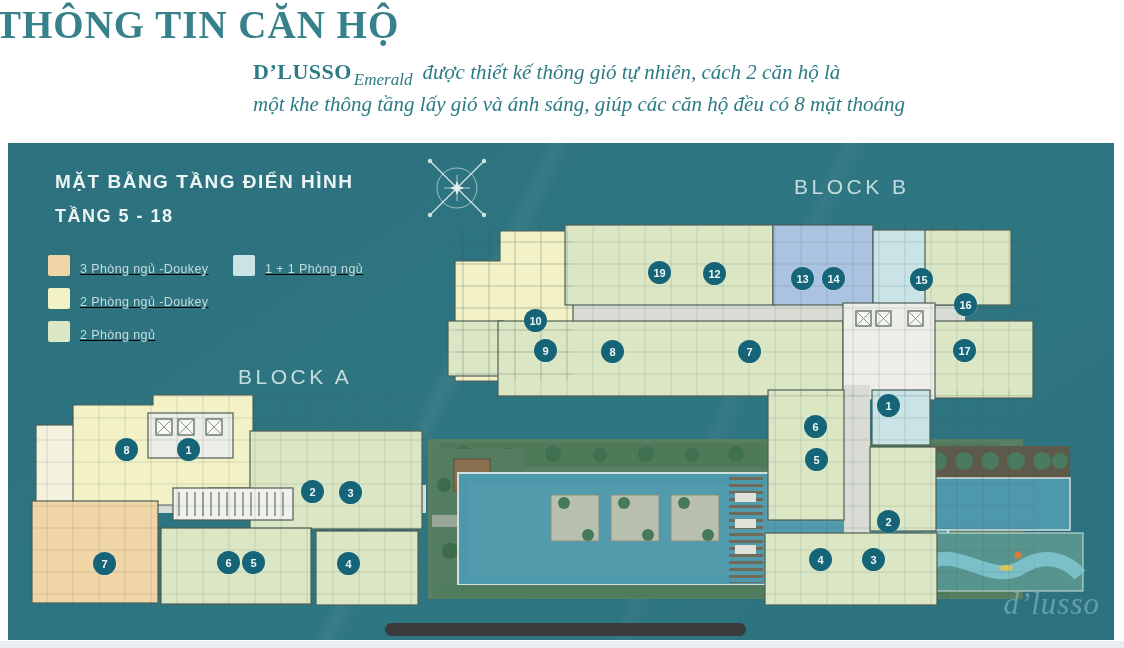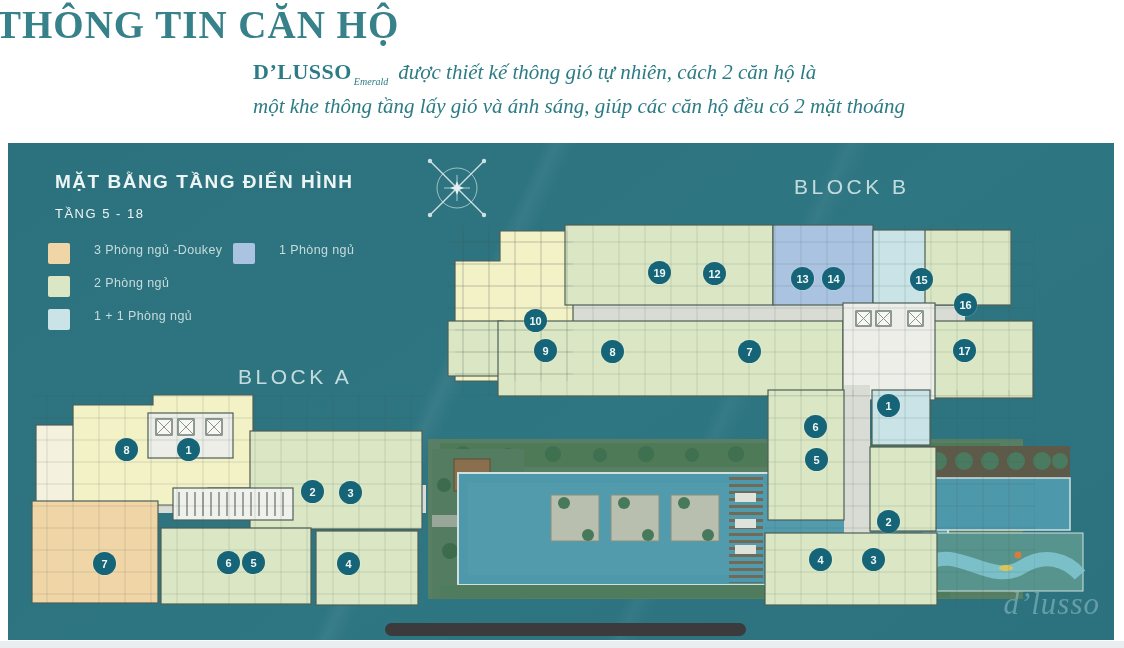--- a/index.html
+++ b/index.html
@@ -6,38 +6,38 @@
   #stage{position:relative;width:1124px;height:648px;overflow:hidden;background:#ffffff;
          font-family:"Liberation Sans",sans-serif;}
 
   
   .page-title{position:absolute;left:-5px;top:2px;
     font-family:"Liberation Serif",serif;font-weight:700;font-size:39px;letter-spacing:1px;
     color:#37818a;white-space:nowrap;}
   .intro{position:absolute;left:253px;top:56px;width:740px;
     font-family:"Liberation Serif",serif;color:#2c7c85;font-size:21px;line-height:31px;}
   .intro .brand{font-style:normal;font-weight:700;font-size:22px;letter-spacing:.5px;}
-  .intro .brand-sub{font-style:italic;font-size:10px;position:relative;top:6px;margin:0 10px 0 2px;}
+  .intro .brand-sub{font-style:italic;font-size:17px;position:relative;top:6px;margin:0 10px 0 2px;}
   .intro em{font-style:italic;margin-top:34px;}
 
   
   .panel{position:absolute;left:8px;top:143px;width:1106px;height:497px;
     background:linear-gradient(145deg,#2c717e 0%,#2e7682 55%,#2c717e 100%);overflow:hidden;}
   .panel:before{content:"";position:absolute;inset:0;pointer-events:none;
     background:
       linear-gradient(115deg,transparent 40%,rgba(255,255,255,.05) 41%,transparent 42.5%),
       linear-gradient(115deg,transparent 62%,rgba(255,255,255,.04) 63%,transparent 64.5%);}
   .panel-heading{position:absolute;left:47px;top:28px;color:#edf5f4;font-weight:700;
     font-size:19px;letter-spacing:1.5px;}
-  .panel-subheading{position:absolute;left:47px;top:63px;color:#edf5f4;font-weight:400;
-    font-size:13px;letter-spacing:1.5px;}
+  .panel-subheading{position:absolute;left:47px;top:63px;color:#edf5f4;font-weight:700;
+    font-size:18px;letter-spacing:1.5px;}
 
   .legend{position:absolute;left:40px;top:100px;display:grid;
     grid-auto-flow:column;grid-template-rows:repeat(3,33px);grid-template-columns:185px auto;}
-  .lg-item{display:flex;align-items:flex-start;gap:24px;}
+  .lg-item{display:flex;align-items:flex-end;gap:10px;text-decoration:underline;}
   .swatch{width:22px;height:21px;border-radius:2px;flex:0 0 auto;}
   .lg-label{color:#c6dcdc;font-size:12.5px;letter-spacing:.4px;white-space:nowrap;}
 
   .block-label{position:absolute;color:#cfe5e5;opacity:.92;font-size:21px;
     letter-spacing:3.5px;font-weight:400;}
   #block-a-label{left:230px;top:222px;text-align:center;}
   #block-b-label{left:786px;top:32px;}
 
   .watermark{position:absolute;right:14px;bottom:18px;
     font-family:"Liberation Serif",serif;font-style:italic;font-size:31px;
@@ -59,21 +59,21 @@
 <body>
 
 <div id="stage">
 
   <div class="page-title">THÔNG TIN CĂN HỘ</div>
   <div class="intro">
     <div>
       <span class="brand">D’LUSSO</span><span class="brand-sub">Emerald</span><em>được thiết kế thông gió tự nhiên, cách 2 căn hộ là</em>
     </div>
     <div>
-      <em>một khe thông tầng lấy gió và ánh sáng, giúp các căn hộ đều có 2 mặt thoáng</em>
+      <em>một khe thông tầng lấy gió và ánh sáng, giúp các căn hộ đều có 8 mặt thoáng</em>
     </div>
   </div>
 
   <div class="panel">
 
     <svg class="plan-svg" viewBox="0 0 1106 497">
       <defs>
         <pattern id="rooms" width="26" height="22" patternUnits="userSpaceOnUse">
           <path d="M0 11 H26 M13 0 V22" stroke="rgba(60,80,72,0.16)" stroke-width="1"></path>
         </pattern>
@@ -243,30 +243,30 @@
 
     <div class="panel-heading">MẶT BẰNG TẦNG ĐIỂN HÌNH</div>
     <div class="panel-subheading">TẦNG 5 - 18</div>
 
     <div class="legend">
         <div class="lg-item">
           <span class="swatch" style="background: rgb(240, 214, 167);"></span>
           <span class="lg-label">3 Phòng ngủ -Doukey</span>
         </div>
         <div class="lg-item">
+          <span class="swatch" style="background: rgb(243, 241, 198);"></span>
+          <span class="lg-label">2 Phòng ngủ -Doukey</span>
+        </div>
+        <div class="lg-item">
           <span class="swatch" style="background: rgb(219, 231, 196);"></span>
           <span class="lg-label">2 Phòng ngủ</span>
         </div>
         <div class="lg-item">
           <span class="swatch" style="background: rgb(201, 227, 230);"></span>
           <span class="lg-label">1 + 1 Phòng ngủ</span>
-        </div>
-        <div class="lg-item">
-          <span class="swatch" style="background: rgb(170, 195, 225);"></span>
-          <span class="lg-label">1 Phòng ngủ</span>
         </div>
       </div>
 
     <div class="block-label" id="block-a-label">BLOCK A</div>
     <div class="block-label" id="block-b-label">BLOCK B</div>
 
     <div class="watermark">d’lusso</div>
   </div>
 
   <div class="scrollbar"></div>

